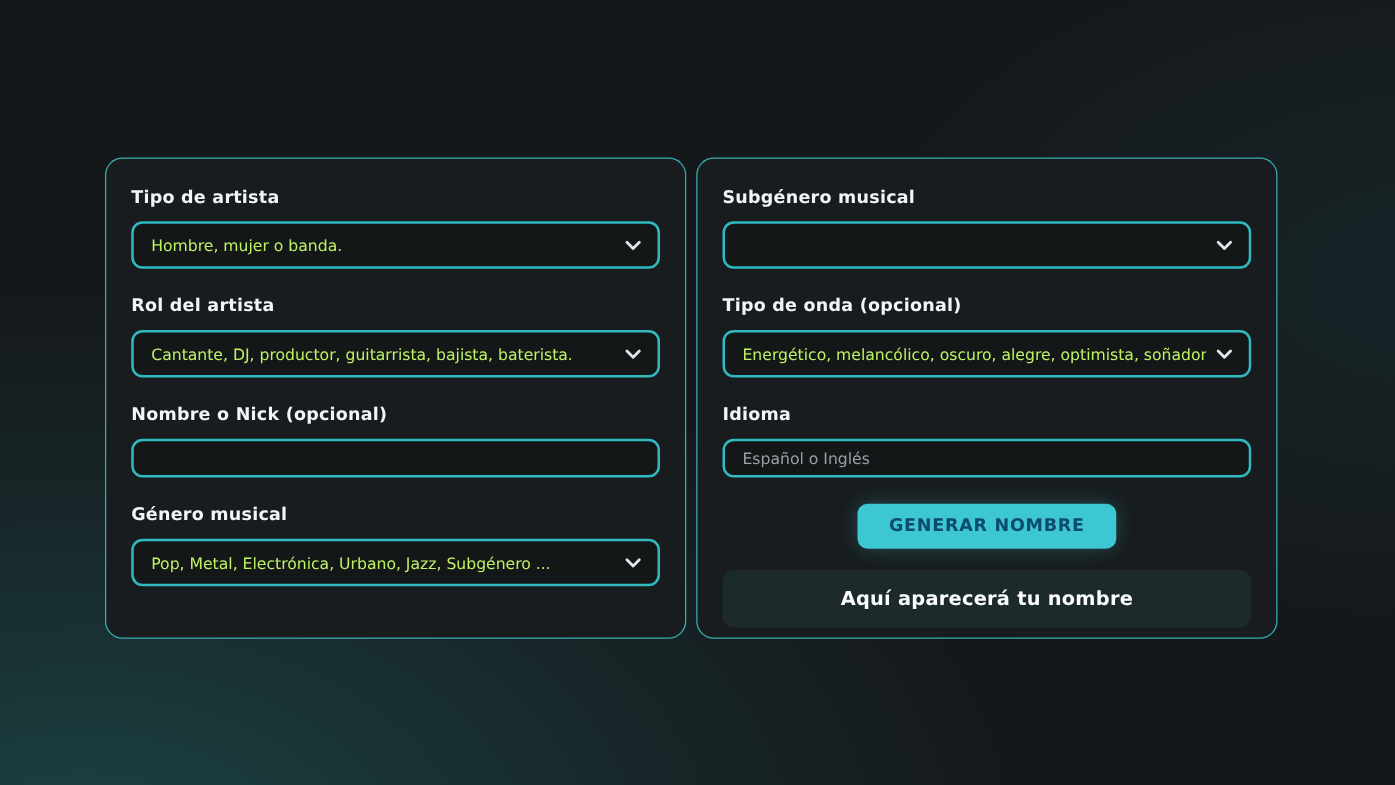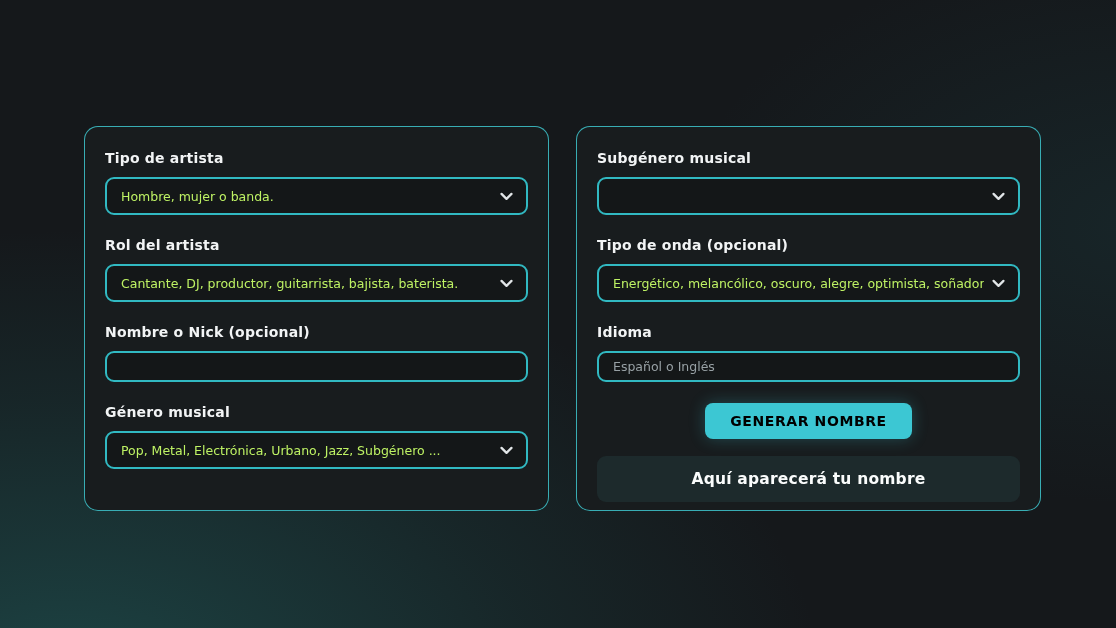--- a/index.html
+++ b/index.html
@@ -15,21 +15,21 @@
     background-color: #15181b;
     background-image:
       radial-gradient(1050px 640px at 6% 110%, rgba(36,112,110,0.50), rgba(36,112,110,0.16) 45%, rgba(36,112,110,0) 72%),
       radial-gradient(720px 430px at 103% 36%, rgba(32,84,88,0.22), rgba(32,84,88,0) 65%);
   }
   .cards {
     position: absolute;
     top: 126px;
     left: 84px;
     display: flex;
-    gap: 27px;
+    gap: 8px;
   }
   .card {
     width: 465px;
     height: 385px;
     background: #181c1e;
     border: 1.5px solid rgba(62,199,207,0.85);
     border-radius: 14px;
     padding: 22px 20px;
   }
   .group { margin-bottom: 21px; }
@@ -74,21 +74,21 @@
     color: #dfe4e6;
     font-size: 12.5px;
     font-family: "DejaVu Sans", "Liberation Sans", sans-serif;
     outline: none;
   }
   input.textfield::placeholder { color: #98a1a5; opacity: 1; }
   .btn-row { text-align: center; margin-top: 20px; }
   .generate-btn {
     display: inline-block;
     background: #3cc7d3;
-    color: #000000;
+    color: #0c4a6e;
     border: none;
     border-radius: 8px;
     padding: 10px 25px;
     font-size: 14px;
     font-weight: 700;
     letter-spacing: 0.6px;
     font-family: "DejaVu Sans", "Liberation Sans", sans-serif;
     cursor: pointer;
     box-shadow: 0 0 16px rgba(60,199,211,0.28);
   }

